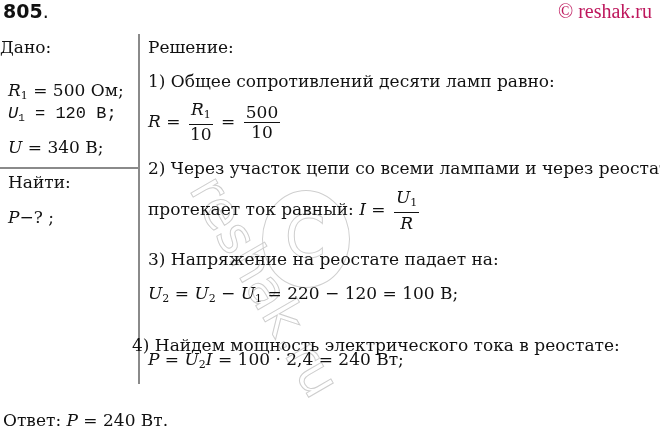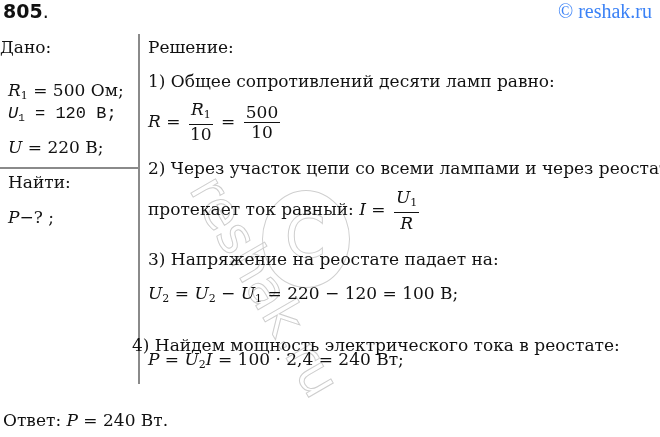--- a/index.html
+++ b/index.html
@@ -3,21 +3,21 @@
 <meta charset="utf-8">
 <style>
   html, body { margin: 0; padding: 0; }
   body {
     width: 660px; height: 437px; background: #ffffff; position: relative; overflow: hidden;
     font-family: "DejaVu Serif", "Liberation Serif", serif; color: #111111;
   }
   .abs { position: absolute; white-space: nowrap; }
   .t { font-size: 17px; line-height: 20px; }
   .num { font-weight: bold; font-size: 19px; left: 3px; top: 0px; font-family: "DejaVu Sans", sans-serif; }
-  .copy { right: 8px; top: 0px; font-family: "Liberation Serif", serif; font-size: 20px; color: #3b82f6; }
+  .copy { right: 8px; top: 0px; font-family: "Liberation Serif", serif; font-size: 20px; color: #be185d; }
   .vline { left: 138px; top: 34px; width: 2px; height: 350px; background: #8a8a8a; }
   .hline { left: 0px; top: 167px; width: 139px; height: 2px; background: #8a8a8a; }
   i.m { font-style: italic; }
   sub { font-size: 11px; vertical-align: -3px; font-style: normal; }
   .frac { display: inline-block; vertical-align: middle; text-align: center; margin: 0 3px; }
   .frac span { display: block; line-height: 19px; }
   .frac .num-part { border-bottom: 1.3px solid #111; padding: 0 2px; }
   .watermark {
     left: 230px; top: 165px; transform: rotate(60deg); transform-origin: left top;
     font-family: "DejaVu Sans", sans-serif; font-size: 52px; color: transparent;
@@ -40,21 +40,21 @@
 <div class="abs hline"></div>
 
 <div class="abs wm-c">
     <span>C</span>
   </div>
 <div class="abs watermark">reshak.ru</div>
 
 <div class="abs t" style="left:0; top:37px;">Дано:</div>
 <div class="abs t" style="left:8px; top:80px;"><i class="m">R</i><sub>1</sub><span> = 500 Ом;</span></div>
 <div class="abs t" style="left:8px; top:104px;font-family:Liberation Mono, monospace;"><i class="m">U</i><sub>1</sub><span> = 120 В;</span></div>
-<div class="abs t" style="left:8px; top:137px;"><i class="m">U</i><span> = 220 В;</span></div>
+<div class="abs t" style="left:8px; top:137px;"><i class="m">U</i><span> = 340 В;</span></div>
 
 <div class="abs t" style="left:8px; top:172px;">Найти:</div>
 <div class="abs t" style="left:8px; top:207px;"><i class="m">P</i><span>−? ;</span></div>
 
 <div class="abs t" style="left:148px; top:37px;">Решение:</div>
 
 <div class="abs t" style="left:148px; top:71px;">1) Общее сопротивлений десяти ламп равно:</div>
 <div class="abs t" style="left:148px; top:100px;">
   <i class="m">R</i><span> = </span><span class="frac"><span class="num-part"><i class="m">R</i><sub>1</sub></span><span>10</span></span><span> = </span><span class="frac"><span class="num-part">500</span><span>10</span></span>
 </div>

